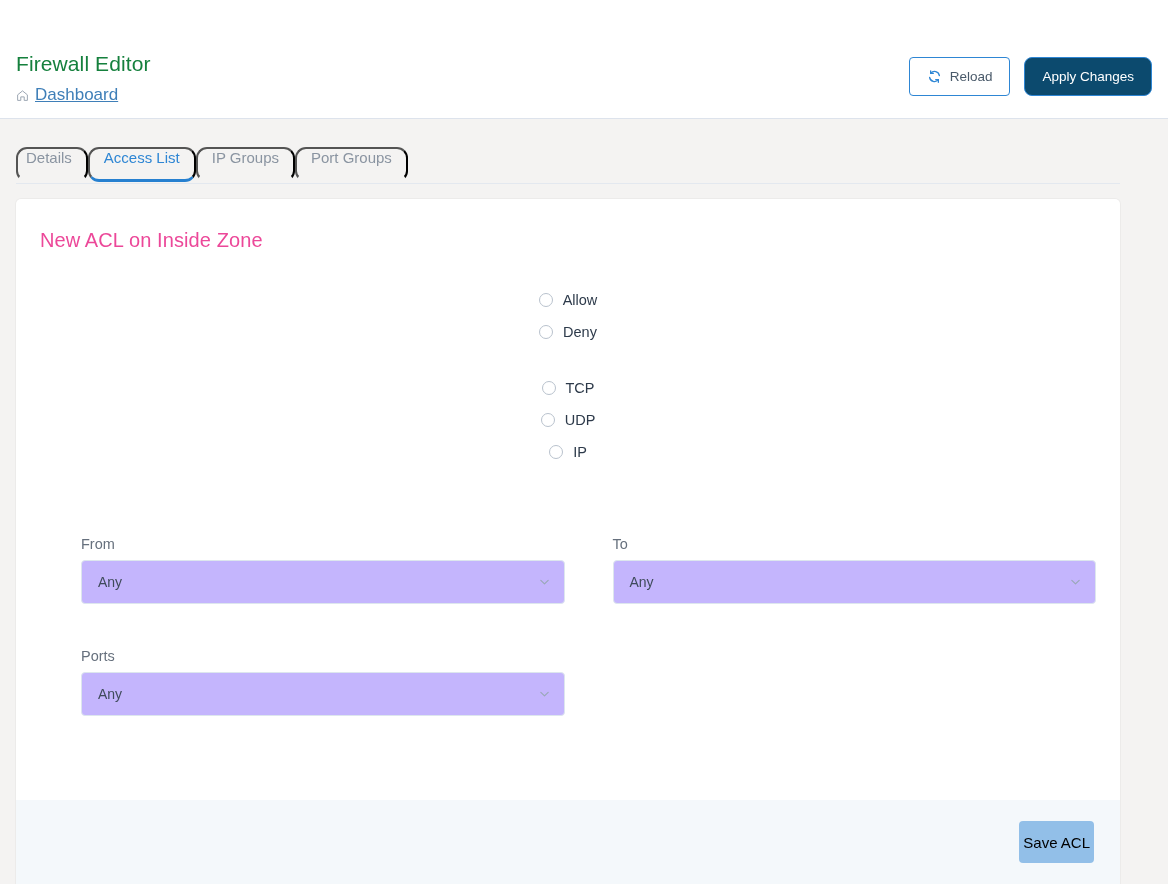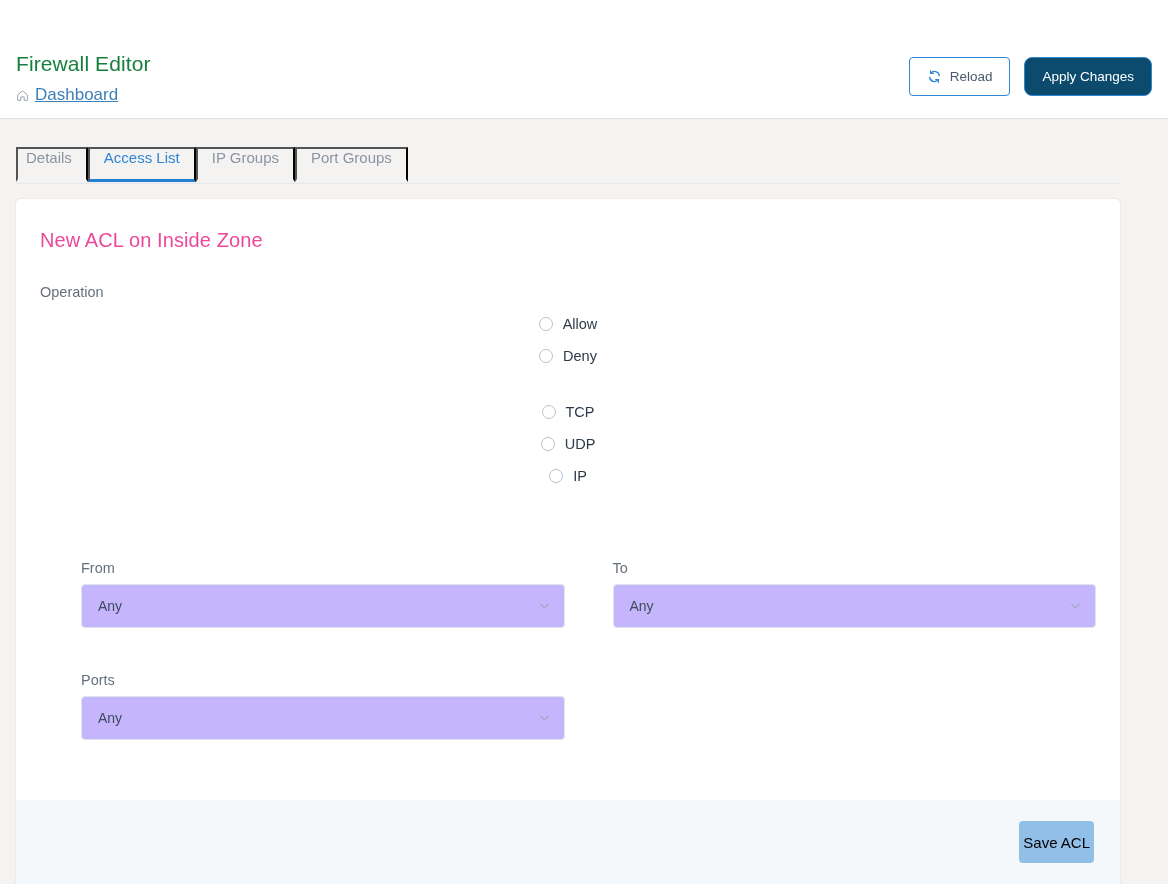--- a/index.html
+++ b/index.html
@@ -92,20 +92,21 @@
     gap: 0;
   }
   .tab {
     padding: 0 14px 13px 14px;
     font-size: 15px;
     color: #8a94a1;
     cursor: pointer;
     border-bottom: 3px solid transparent;
     background: none;
     font-family: inherit;
+    border-radius: 11px;
   }
   .tab:first-child { padding-left: 8px; }
   .tab.active {
     color: #2e86d4;
     border-bottom-color: #2680d0;
   }
   .tabs-rule {
     position: absolute;
     left: 16px; right: 48px; top: 183px;
     height: 1px;
@@ -242,21 +243,20 @@
       <button class="tab">IP Groups</button>
       <button class="tab">Port Groups</button>
     </div>
 </div>
 <div class="tabs-rule"></div>
 
 <div class="card">
   <div class="card-body">
     <h1 class="card-title">New ACL on Inside Zone</h1>
 
-    <div class="field-label">Operation</div>
     <div class="radio-group" id="operation-radios">
         <div class="radio-row">
           <span class="radio-dot"></span>
           <span class="radio-label">Allow</span>
         </div>
         <div class="radio-row">
           <span class="radio-dot"></span>
           <span class="radio-label">Deny</span>
         </div>
       </div>

